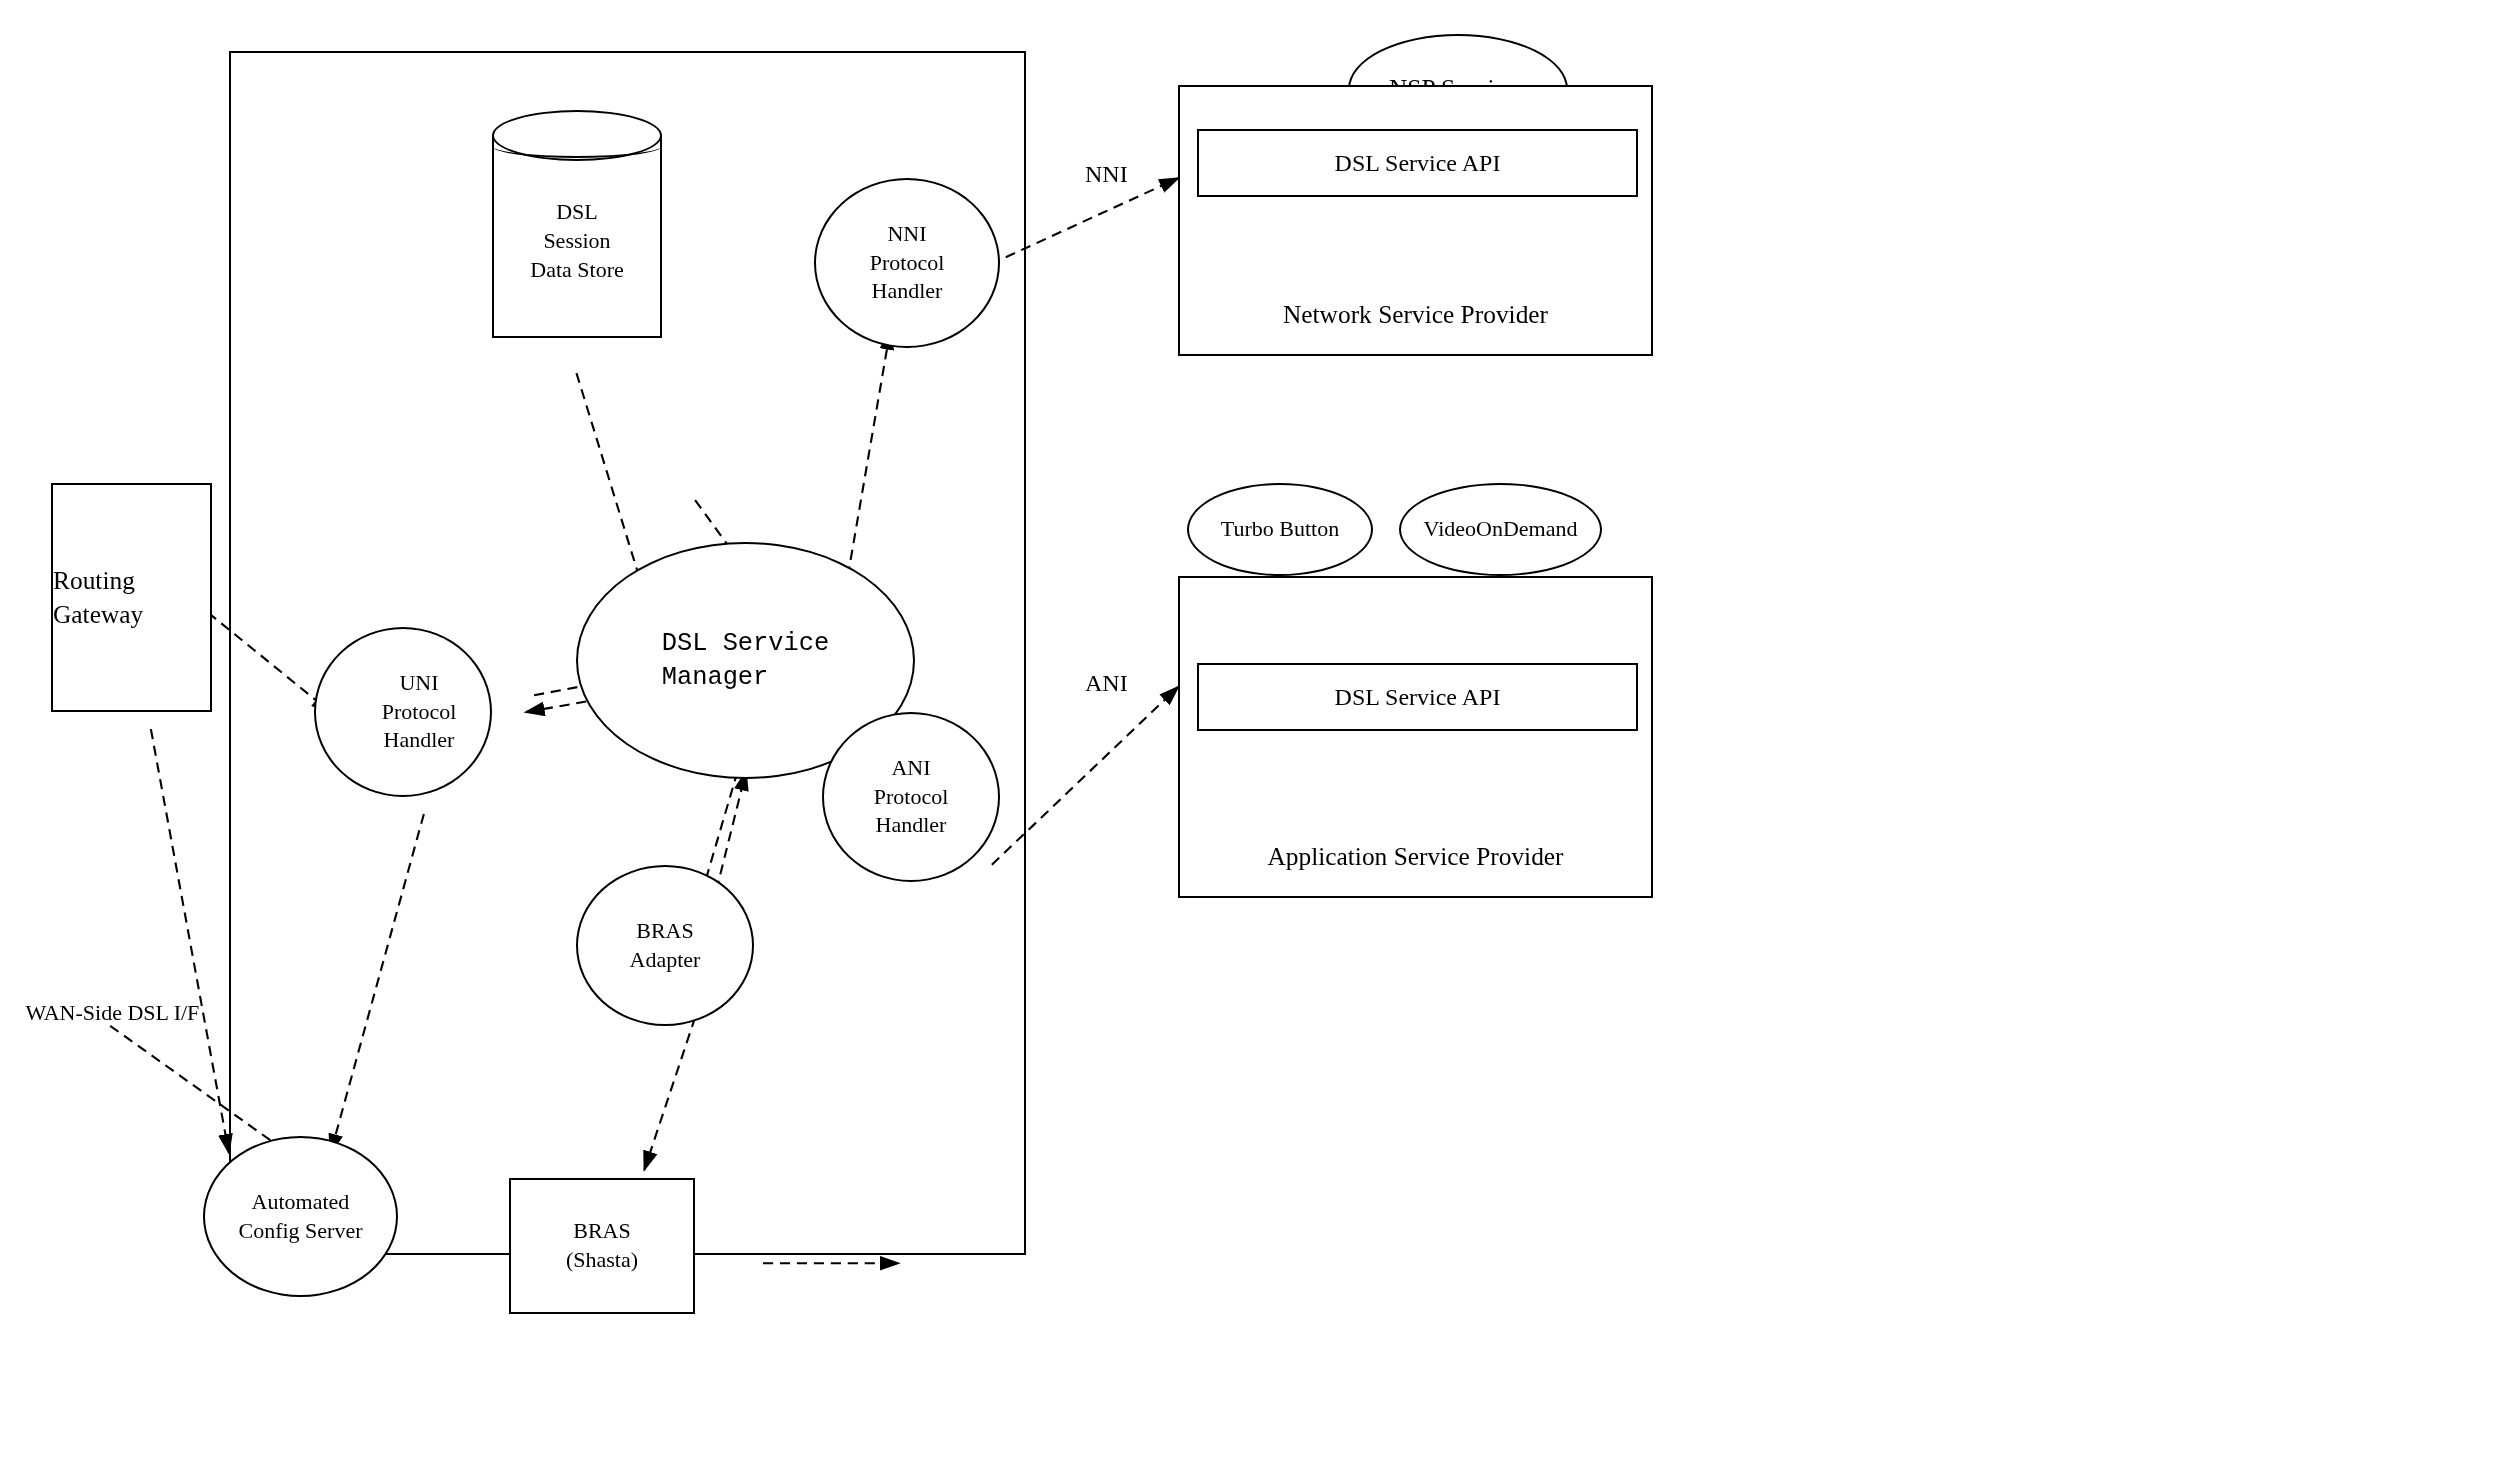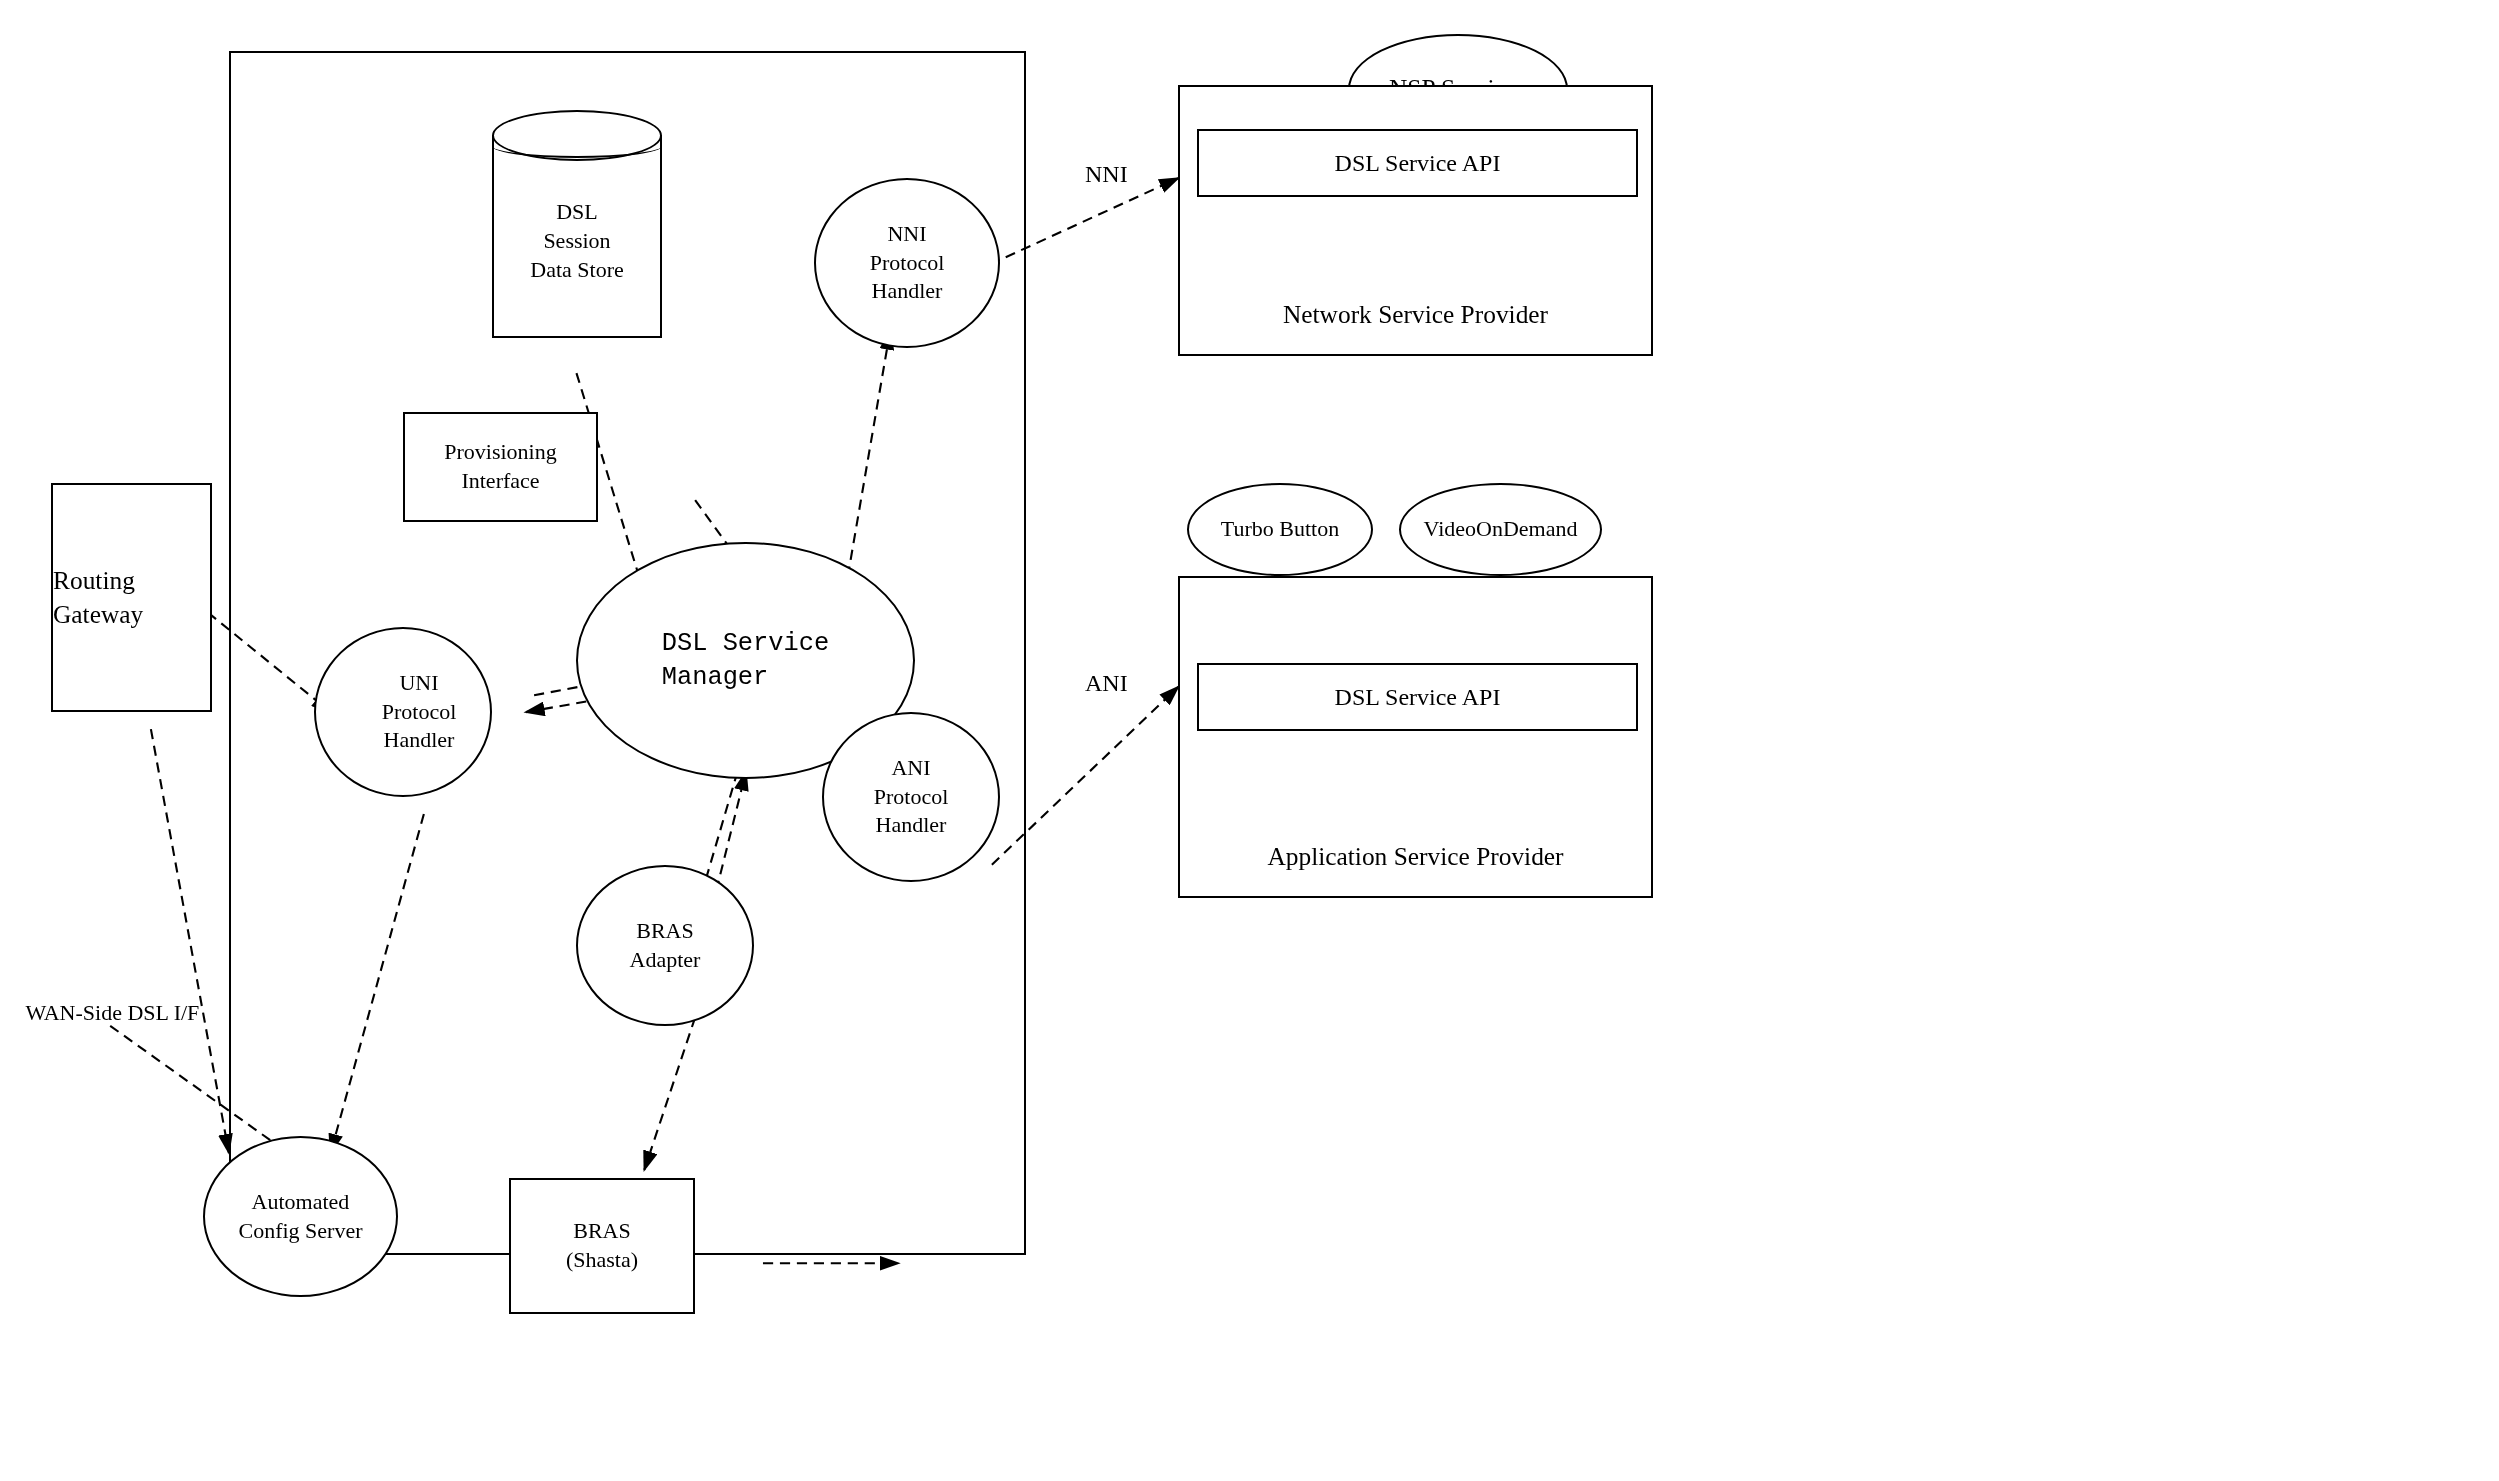--- a/index.html
+++ b/index.html
@@ -174,23 +174,20 @@
   </svg>
 
   <div class="dsl-framework-box">
     <div class="dsl-framework-label label" style="position:relative; top:15.3px;"></div>
   </div>
 
   <div class="rect-box" style="left:51px; top:483px; width:161px; height:229px;">
     <span class="label">Routing Gateway</span>
   </div>
 
-  <div class="rect-box" style="left:403px; top:412px; width:195px; height:110px;">
-    <span class="label-sm">Provisioning Interface</span>
-  </div>
 
   <div style="position:absolute; left:492px; top:110px; width:170px; height:229px;">
 
     <div style="position:absolute; top:25.4px; left:0; width:170px; height:203px; border:2.1px solid #000; border-top:none; background:#fff;"></div>
 
     <div style="position:absolute; top:0; left:0; width:170px; height:51px; border:2.1px solid #000; border-radius:50%; background:#fff;"></div>
 
     <div style="position:absolute; top:24px; left:0; width:170px; height:24px; border-bottom:2.1px solid #000; border-radius:0 0 50% 50%; background:transparent;"></div>
     <div style="position:absolute; top:42px; left:0; right:0; bottom:8.5px; display:flex; align-items:center; justify-content:center;">
       <span class="label-sm" style="white-space:pre;">DSL

